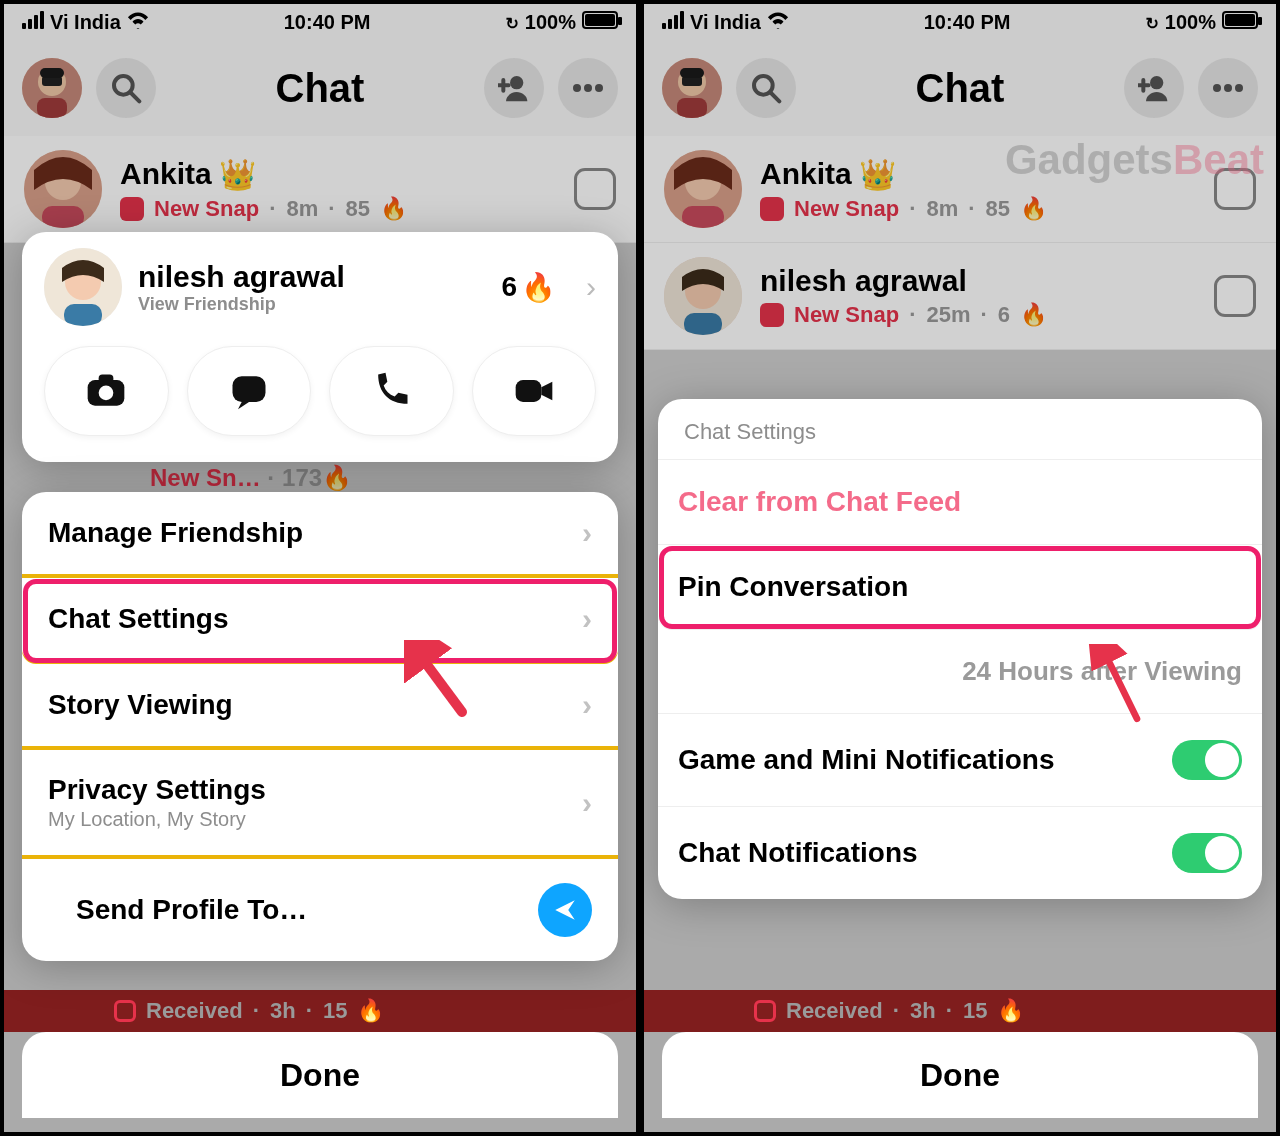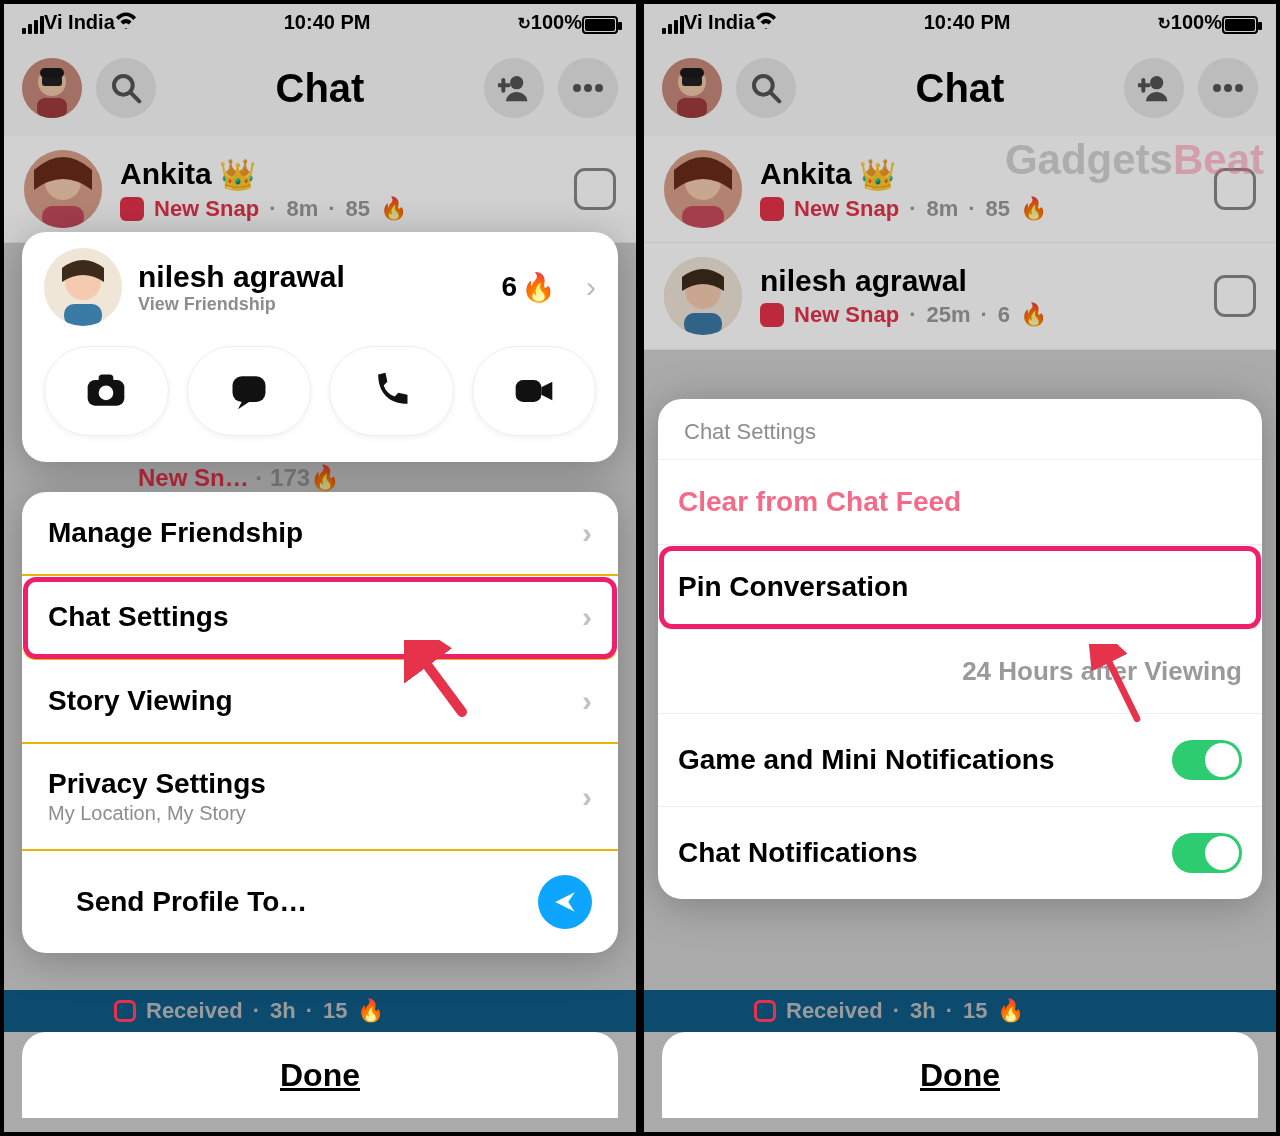--- a/index.html
+++ b/index.html
@@ -28,21 +28,21 @@
     height: 36px;
     display: flex;
     align-items: center;
     justify-content: space-between;
     padding: 0 18px;
     font-weight: 700;
     font-size: 20px;
     color: #000;
     background: #f9f9f9;
   }
-  .status-left, .status-right { display:flex; align-items:flex-end; }
+  .status-left, .status-right { display:flex; align-items:flex-start; gap:6px; }
   .signal-bars { display:flex; align-items:flex-end; gap:2px; }
   .signal-bars span { width:4px; background:#000; border-radius:1px; }
   .signal-bars span:nth-child(1){height:6px;}
   .signal-bars span:nth-child(2){height:10px;}
   .signal-bars span:nth-child(3){height:14px;}
   .signal-bars span:nth-child(4){height:18px;}
   .wifi-glyph { font-size:18px; }
   .lock-spin::before { content:"\21BB"; font-size:16px; font-weight:900; }
   .battery {
     width:36px; height:18px; border:2px solid #000; border-radius:4px; position:relative;
@@ -102,21 +102,21 @@
   .chev { color:#bbb; font-size:30px; margin-left:14px; }
   .action-pills { display:flex; gap:18px; margin-top:20px; }
   .pill { flex:1; height:90px; border-radius:46px; background:#fff; border:1px solid #eee;
           box-shadow:0 2px 6px rgba(0,0,0,0.05);
           display:flex; align-items:center; justify-content:center;}
   .pill svg { width:44px; height:44px; }
 
   .sheet-menu { top:488px; }
   .menu-row {
     display:flex; align-items:center; padding:24px 26px;
-    border-bottom:2px solid #eab308; font-size:28px; font-weight:600;
+    border-bottom:4px solid #eab308; font-size:28px; font-weight:600;
   }
   .menu-row:last-child { border-bottom:none;margin-left:28px; }
   .menu-row .chev-r { margin-left:auto; color:#c2c2c2; font-size:30px; }
   .menu-row .subtitle { font-size:20px; color:#8d8d8d; margin-top:2px; font-weight:500;}
   .menu-row.highlight { outline:5px solid #ee1f6b; outline-offset:-6px; border-radius:14px; }
   .send-circle { margin-left:auto; width:54px;height:54px;border-radius:50%;background:#0ea5ff;display:flex;align-items:center;justify-content:center;}
   .send-circle svg{fill:#fff;}
 
   
   .sheet-settings { top:395px; left:14px; right:14px; }
@@ -132,29 +132,29 @@
   .sheet-settings .srow.redtxt { color:#f46b8a; }
   .sheet-settings .srow.highlight { outline:5px solid #ee1f6b; outline-offset:-6px; border-radius:14px; }
   .toggle { margin-left:auto; width:70px;height:40px;border-radius:20px;background:#2ecc71;position:relative;}
   .toggle::after { content:""; position:absolute; right:3px; top:3px; width:34px;height:34px;border-radius:50%;background:#fff;}
 
   
   .done-btn {
     position:absolute; left:18px; right:18px; bottom:14px;
     background:#fff; border-radius:24px 24px 0 0; height:86px;
     display:flex; align-items:center; justify-content:center;
-    font-size:32px; font-weight:800; z-index:10;text-decoration:underline;
+    font-size:32px; font-weight:800; z-index:10;
   }
 
   
   .arrow-anno { position:absolute; width:70px; height:80px; z-index:20; }
   .arrow-anno svg { width:100%; height:100%; }
 
   
-  .peek-bottom { position:absolute; left:0; right:0; background:#0c4a6e; color:#9a9a9a; font-size:22px; font-weight:700; display:flex; align-items:center; gap:10px; padding:8px 0 8px 110px;}
+  .peek-bottom { position:absolute; left:0; right:0; background:#7f1d1d; color:#9a9a9a; font-size:22px; font-weight:700; display:flex; align-items:center; gap:10px; padding:8px 0 8px 110px;}
   .peek-bottom .sq { width:22px;height:22px;border:3px solid #e6324b;border-radius:6px;}
 </style>
 </head>
 <body>
 
 <div class="phone">
   <div class="status-bar">
     <div class="status-left">
       <div class="signal-bars">
           <span></span>
@@ -284,21 +284,21 @@
         </div>
       <div class="pill">
           <svg viewBox="0 0 24 24" fill="#111">
             <rect x="2" y="6" width="14" height="12" rx="4"></rect>
             <path d="M16 10l6-3v10l-6-3z"></path>
           </svg>
         </div>
     </div>
   </div>
 
-  <div class="peek-row" style="position:absolute;top:460px;left:4px;right:0;background:transparent;z-index:2;">
+  <div class="peek-row" style="position:absolute;top:460px;left:16px;right:0;background:transparent;z-index:2;">
     <span>New Sn…</span>
     <span class="gray"> · </span><span class="gray">173</span><span>🔥</span>
   </div>
 
   <div class="sheet sheet-menu">
     <div class="menu-row">
       <span>Manage Friendship</span>
       <span class="chev-r">›</span>
     </div>
     <div class="menu-row highlight">

